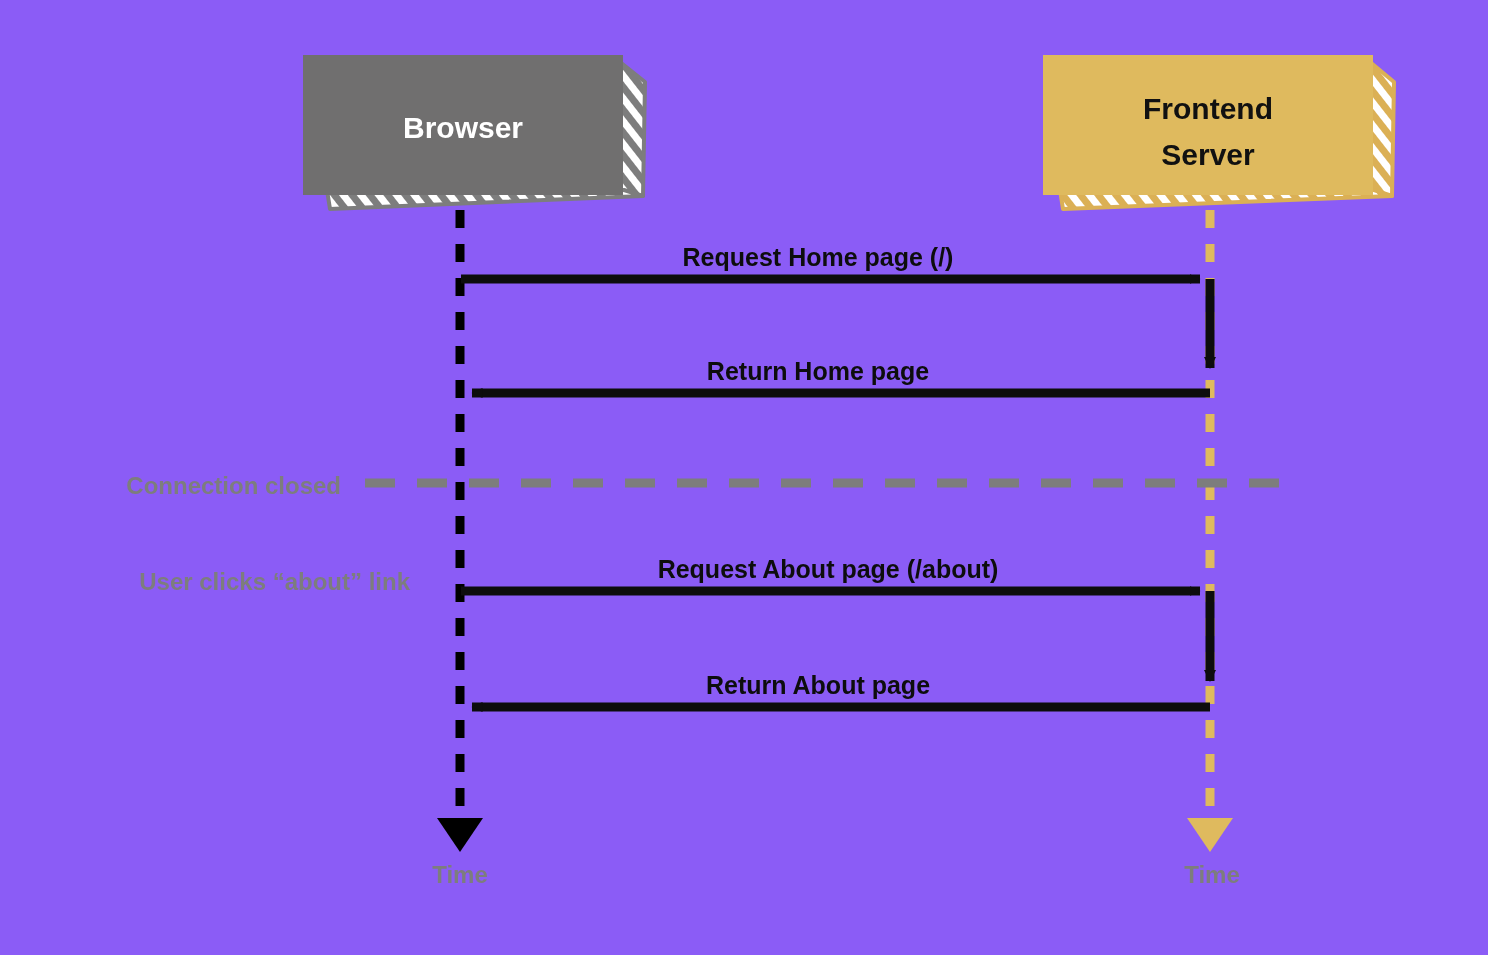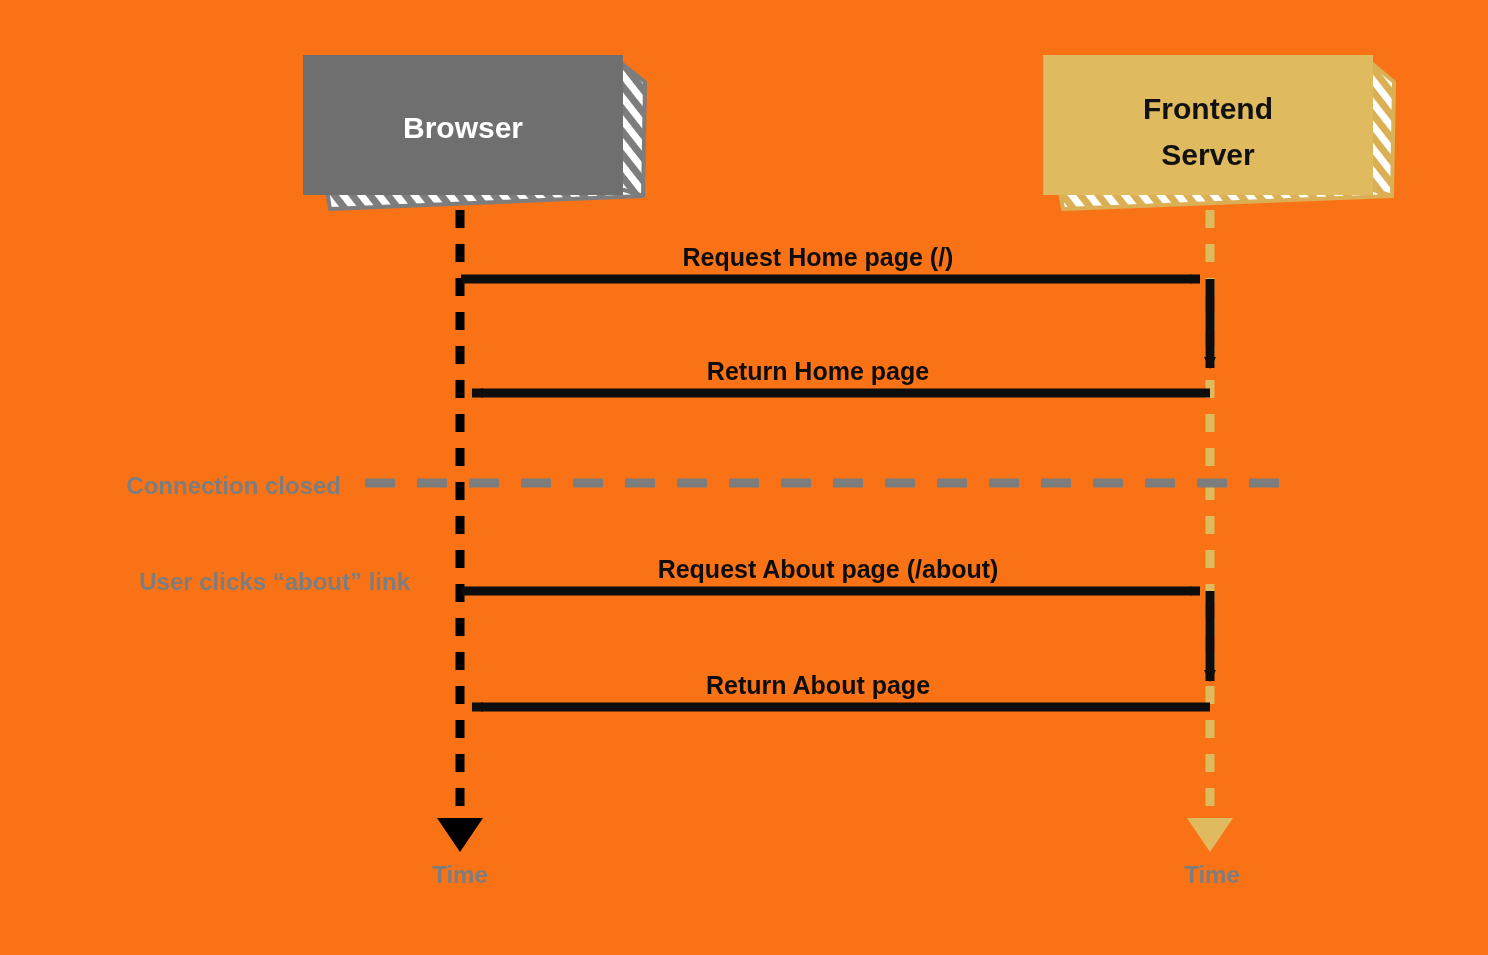--- a/index.html
+++ b/index.html
@@ -11,21 +11,21 @@
   body {
     width: 1488px;
     height: 955px;
     font-family: "Liberation Sans", sans-serif;
     overflow: hidden;
   }
   #stage {
     position: relative;
     width: 1488px;
     height: 955px;
-    background: #f97316;
+    background: #8b5cf6;
   }
   #diagram-svg {
     position: absolute;
     top: 0;
     left: 0;
     width: 1488px;
     height: 955px;
   }
   .node-title {
     font-weight: bold;

